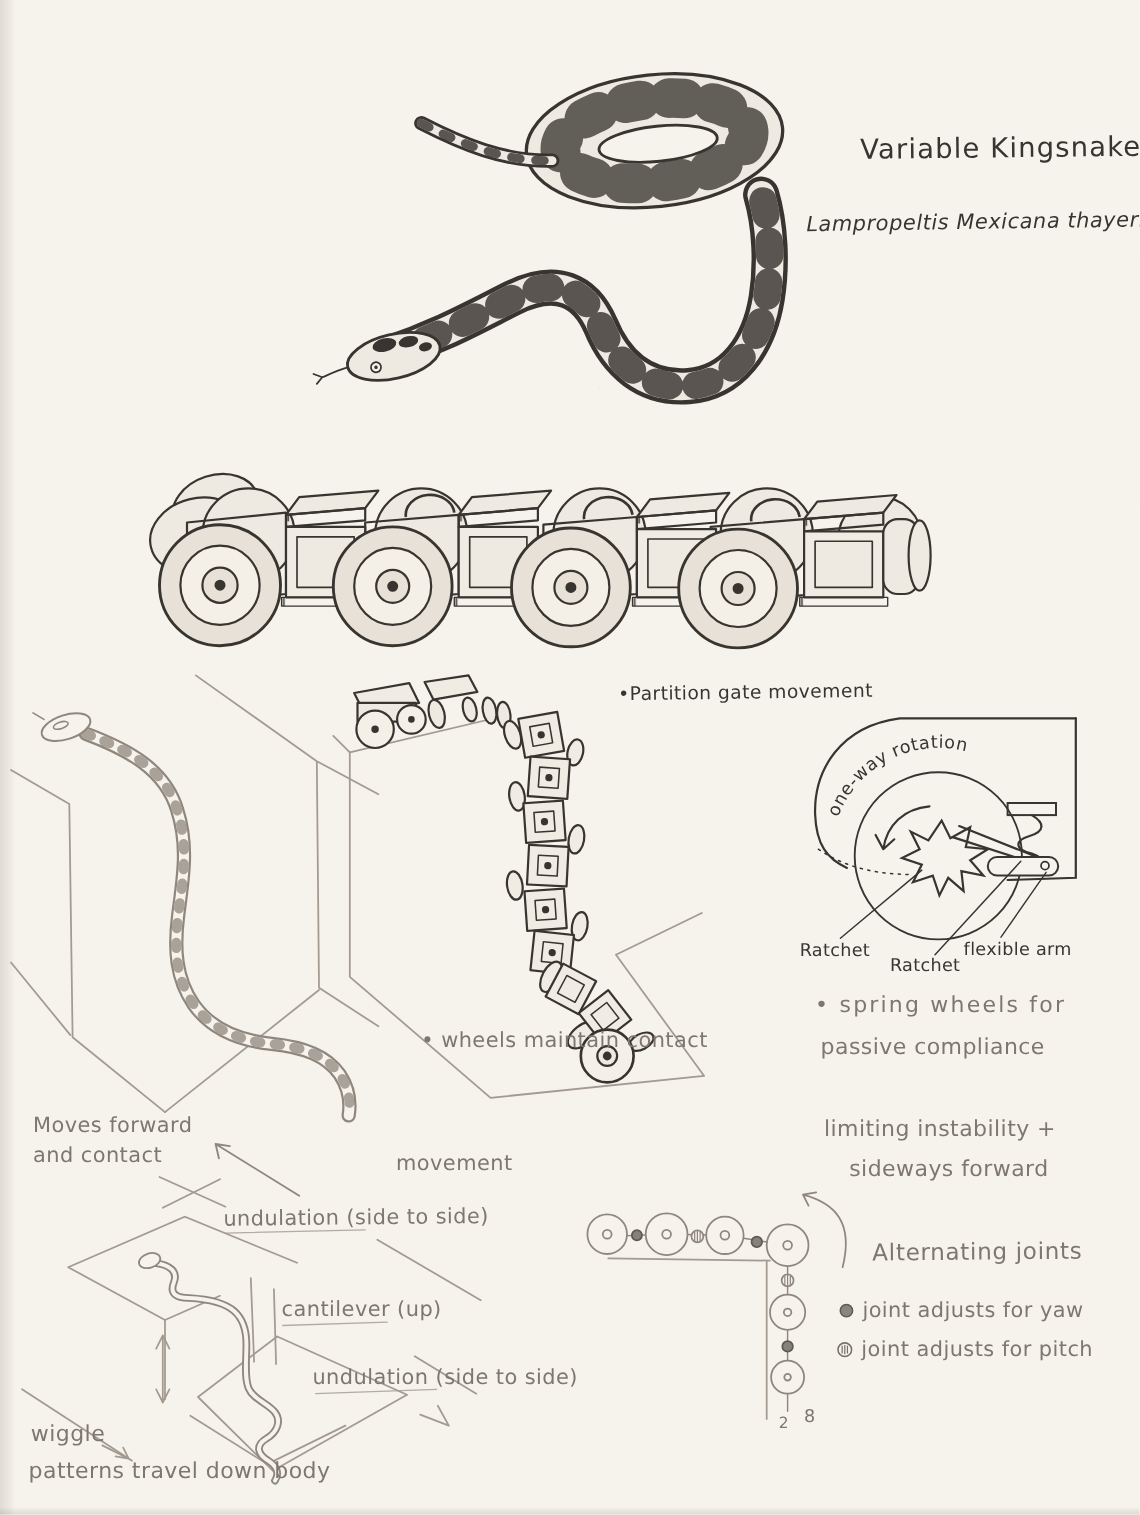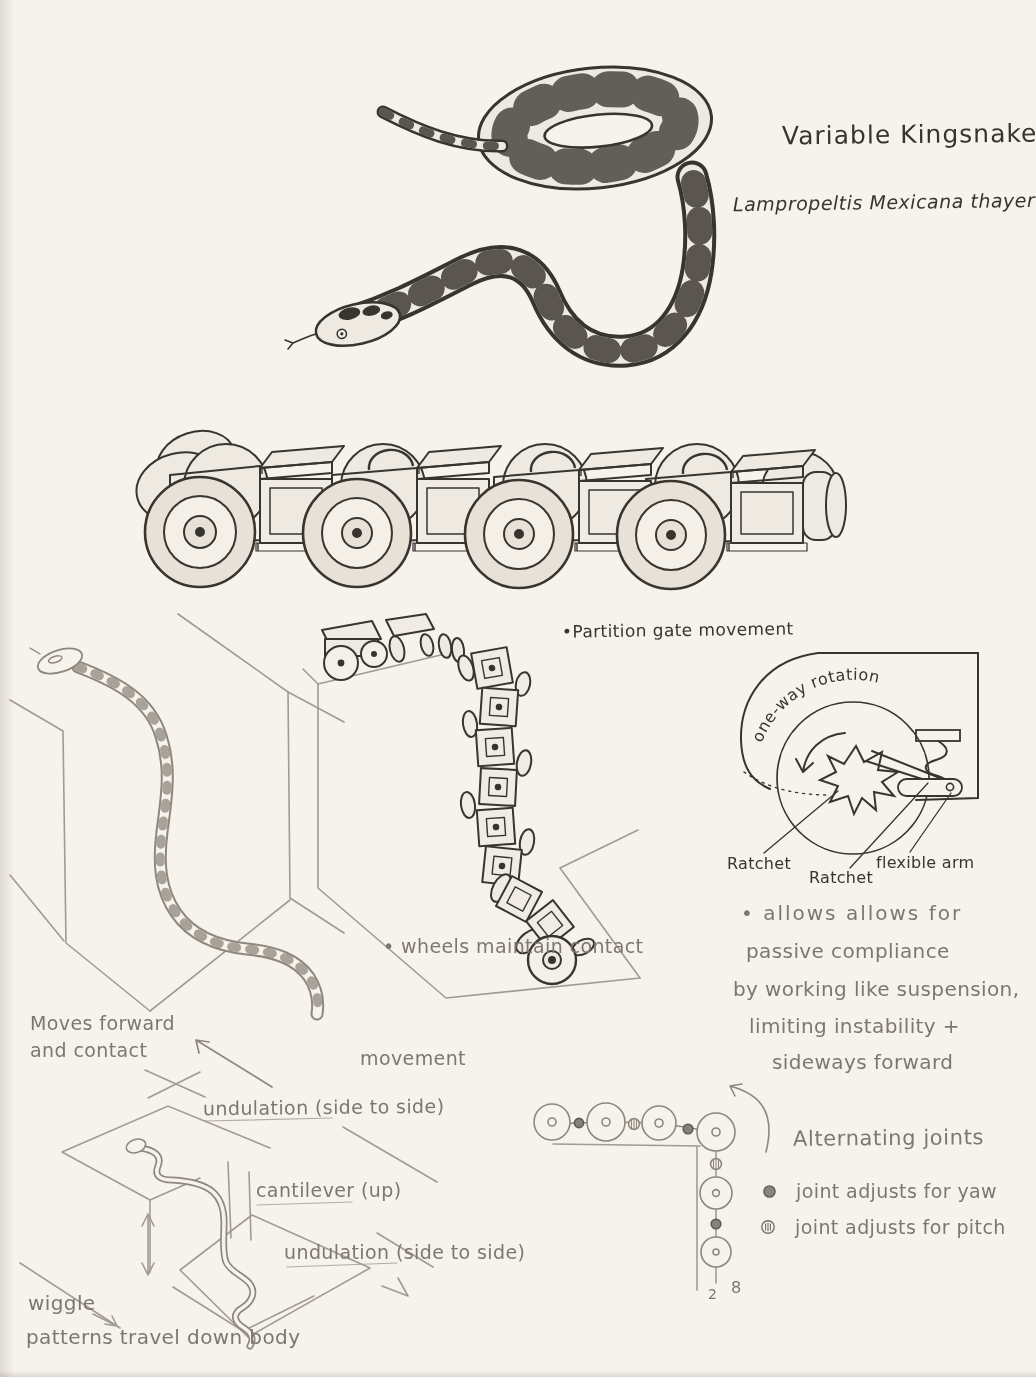--- a/index.html
+++ b/index.html
@@ -19,21 +19,21 @@
   .ink{color:#38342f;}
   .pencil{color:#7e776f;}
   .title{font-size:25px;letter-spacing:1px;}
   .species{font-size:19px;font-style:italic;letter-spacing:.5px;}
   .h17{font-size:17px;letter-spacing:.4px;}
   .h16{font-size:16px;letter-spacing:.3px;}
   .h19{font-size:19px;letter-spacing:.4px;}
   .h20{font-size:20px;letter-spacing:.4px;}
   .h21{font-size:21px;letter-spacing:.6px;}
   .h14{font-size:14px;}
-  .legend-row{position:absolute;display:flex;align-items:center;gap:19px;justify-content:center;}
+  .legend-row{position:absolute;display:flex;align-items:center;gap:7px;justify-content:center;}
   .legend-row svg{display:block;}
 </style>
 </head>
 <body>
 
 <div class="paper">
   <div class="scan-edge"></div>
 
   <svg class="sketch" width="1036" height="1377" viewBox="0 0 1036 1377">
     <defs>
@@ -333,23 +333,22 @@
 
   <div class="lbl ink title" style="left:782px;top:120px;transform:rotate(-0.6deg)">Variable Kingsnake</div>
   <div class="lbl ink species" style="left:733px;top:191px;transform:rotate(-0.8deg)">Lampropeltis Mexicana thayeri</div>
 
   <div class="lbl ink h17" style="left:562px;top:620px;transform:rotate(-0.8deg)">•Partition gate movement</div>
 
   <div class="lbl ink h16" style="left:727px;top:854px">Ratchet</div>
   <div class="lbl ink h16" style="left:809px;top:868px">Ratchet</div>
   <div class="lbl ink h16" style="left:876px;top:853px">flexible arm</div>
 
-  <div class="lbl pencil h20" style="left:741px;top:901px;letter-spacing:2px">• allows allows for</div>
+  <div class="lbl pencil h20" style="left:741px;top:901px;letter-spacing:2px">• spring wheels for</div>
   <div class="lbl pencil h20" style="left:746px;top:939px">passive compliance</div>
-  <div class="lbl pencil h20" style="left:733px;top:977px">by working like suspension,</div>
   <div class="lbl pencil h20" style="left:749px;top:1014px">limiting instability +</div>
   <div class="lbl pencil h20" style="left:772px;top:1050px">sideways forward</div>
 
   <div class="lbl pencil h19" style="left:383px;top:935px">• wheels maintain contact</div>
   <div class="lbl pencil h19" style="left:360px;top:1047px">movement</div>
 
   <div class="lbl pencil h19" style="left:30px;top:1012px">Moves forward</div>
   <div class="lbl pencil h19" style="left:30px;top:1039px">and contact</div>
 
   <div class="lbl pencil h19" style="left:203px;top:1096px;transform:rotate(-0.6deg)">undulation (side to side)</div>

